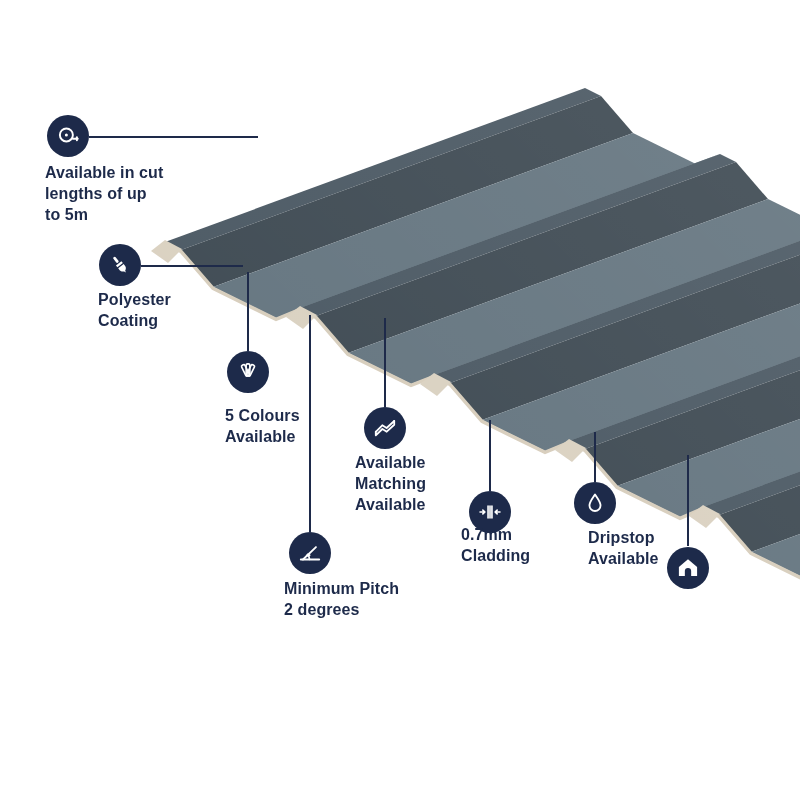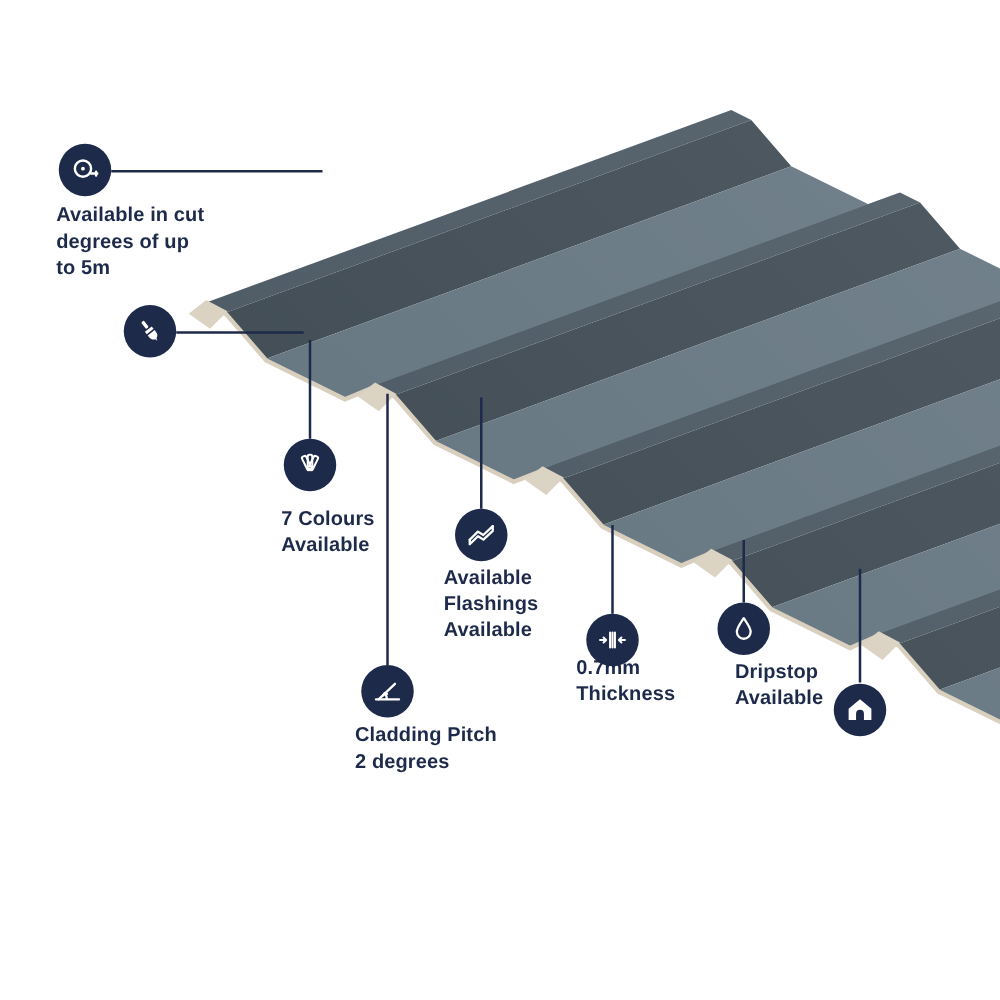--- a/index.html
+++ b/index.html
@@ -88,92 +88,97 @@
       <g stroke="#fff" fill="none" stroke-width="1.8" stroke-linecap="round">
         <circle cx="10.5" cy="11" r="6"></circle>
         <circle cx="10.5" cy="11" r="1.4" fill="#fff" stroke="none"></circle>
         <path d="M16.5 14.6 H21"></path>
         <path d="M20.2 13.2 V16"></path>
       </g>
     </svg>
   </div>
   <div class="label" style="left:45px;top:162px">
     <span>Available in cut</span>
-    <span>degrees of up</span>
+    <span>lengths of up</span>
     <span>to 5m</span>
   </div>
 
   <div class="icon-badge" style="left:99px;top:244px">
     <svg width="26" height="26" viewBox="0 0 24 24">
       <g transform="rotate(-38 12 12)" fill="#fff">
         <rect x="10.7" y="2.8" width="2.6" height="6.2" rx="1"></rect>
         <rect x="8.8" y="10" width="6.4" height="2.2"></rect>
         <path d="M8.8 13.4 h6.4 v2.2 c0 1.6 -1.2 2.9 -2.6 3.4 l-0.6 1.8 -0.6 -1.8 c-1.4 -0.5 -2.6 -1.8 -2.6 -3.4 Z"></path>
       </g>
     </svg>
+  </div>
+  <div class="label" style="left:98px;top:289px">
+    <span>Polyester</span>
+    <span>Coating</span>
+
   </div>
 
   <div class="icon-badge" style="left:227px;top:351px">
     <svg width="26" height="26" viewBox="0 0 24 24">
       <g stroke="#fff" fill="none" stroke-width="1.5" stroke-linejoin="round">
         <rect x="10.3" y="4.5" width="3.4" height="11" rx="1.2" transform="rotate(-26 12 15.5)"></rect>
         <rect x="10.3" y="4.5" width="3.4" height="11" rx="1.2"></rect>
         <rect x="10.3" y="4.5" width="3.4" height="11" rx="1.2" transform="rotate(26 12 15.5)"></rect>
         <circle cx="12" cy="15" r="0.9" fill="#fff" stroke="none"></circle>
       </g>
     </svg>
   </div>
   <div class="label" style="left:225px;top:405px">
-    <span>7 Colours</span>
+    <span>5 Colours</span>
     <span>Available</span>
 
   </div>
 
   <div class="icon-badge" style="left:364px;top:407px">
     <svg width="26" height="26" viewBox="0 0 24 24">
       <g stroke="#fff" fill="none" stroke-width="1.7" stroke-linejoin="round" stroke-linecap="round">
         <path d="M3.5 15.5 L9.5 9.5 L13.5 12 L20.5 5.5"></path>
         <path d="M20.5 5.5 V9 L13.6 15.4 L9.6 12.9 L3.5 18.8 V15.5"></path>
       </g>
     </svg>
   </div>
   <div class="label" style="left:355px;top:452px">
     <span>Available</span>
-    <span>Flashings</span>
+    <span>Matching</span>
     <span>Available</span>
   </div>
 
   <div class="icon-badge" style="left:289px;top:532px">
     <svg width="26" height="26" viewBox="0 0 24 24">
       <g stroke="#fff" fill="none" stroke-width="1.7" stroke-linecap="round">
         <path d="M3.5 18 H20.5"></path>
         <path d="M5.5 18 L17.5 6.5"></path>
         <path d="M11.5 17.8 A6.3 6.3 0 0 0 9.9 13.6"></path>
         <path d="M8.9 14.9 l1 -1.4 1.7 0.5"></path>
       </g>
     </svg>
   </div>
   <div class="label" style="left:284px;top:578px">
-    <span>Cladding Pitch</span>
+    <span>Minimum Pitch</span>
     <span>2 degrees</span>
 
   </div>
 
   <div class="icon-badge" style="left:469px;top:491px">
     <svg width="26" height="26" viewBox="0 0 24 24">
       <g stroke="#fff" fill="none" stroke-width="1.5" stroke-linecap="round" stroke-linejoin="round">
         <path d="M10.2 6.5 V17.5 M12 6.5 V17.5 M13.8 6.5 V17.5"></path>
         <path d="M2.8 12 H7.2 M5.4 10.2 L7.3 12 L5.4 13.8"></path>
         <path d="M21.2 12 H16.8 M18.6 10.2 L16.7 12 L18.6 13.8"></path>
       </g>
     </svg>
   </div>
   <div class="label" style="left:461px;top:524px">
     <span>0.7mm</span>
-    <span>Thickness</span>
+    <span>Cladding</span>
 
   </div>
 
   <div class="icon-badge" style="left:574px;top:482px">
     <svg width="26" height="26" viewBox="0 0 24 24">
       <path d="M12 4.2 C9.4 8.2 6.9 11 6.9 14.3 a5.1 5.1 0 0 0 10.2 0 C17.1 11 14.6 8.2 12 4.2 Z" stroke="#fff" stroke-width="1.7" fill="none" stroke-linejoin="round"></path>
     </svg>
   </div>
   <div class="label" style="left:588px;top:527px">
     <span>Dripstop</span>

